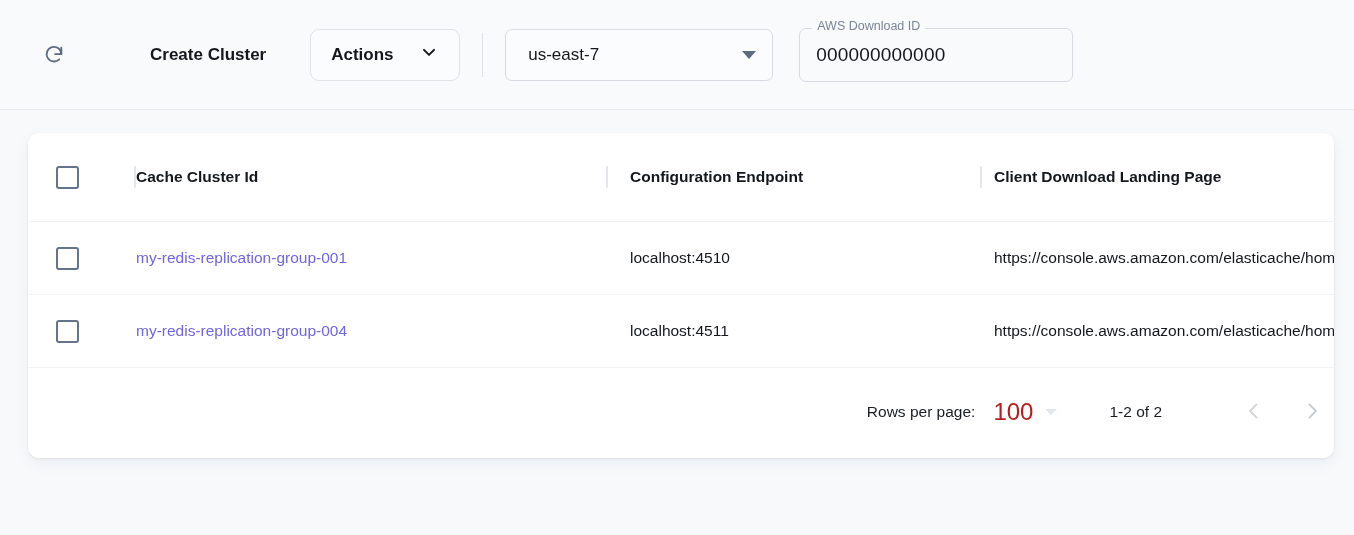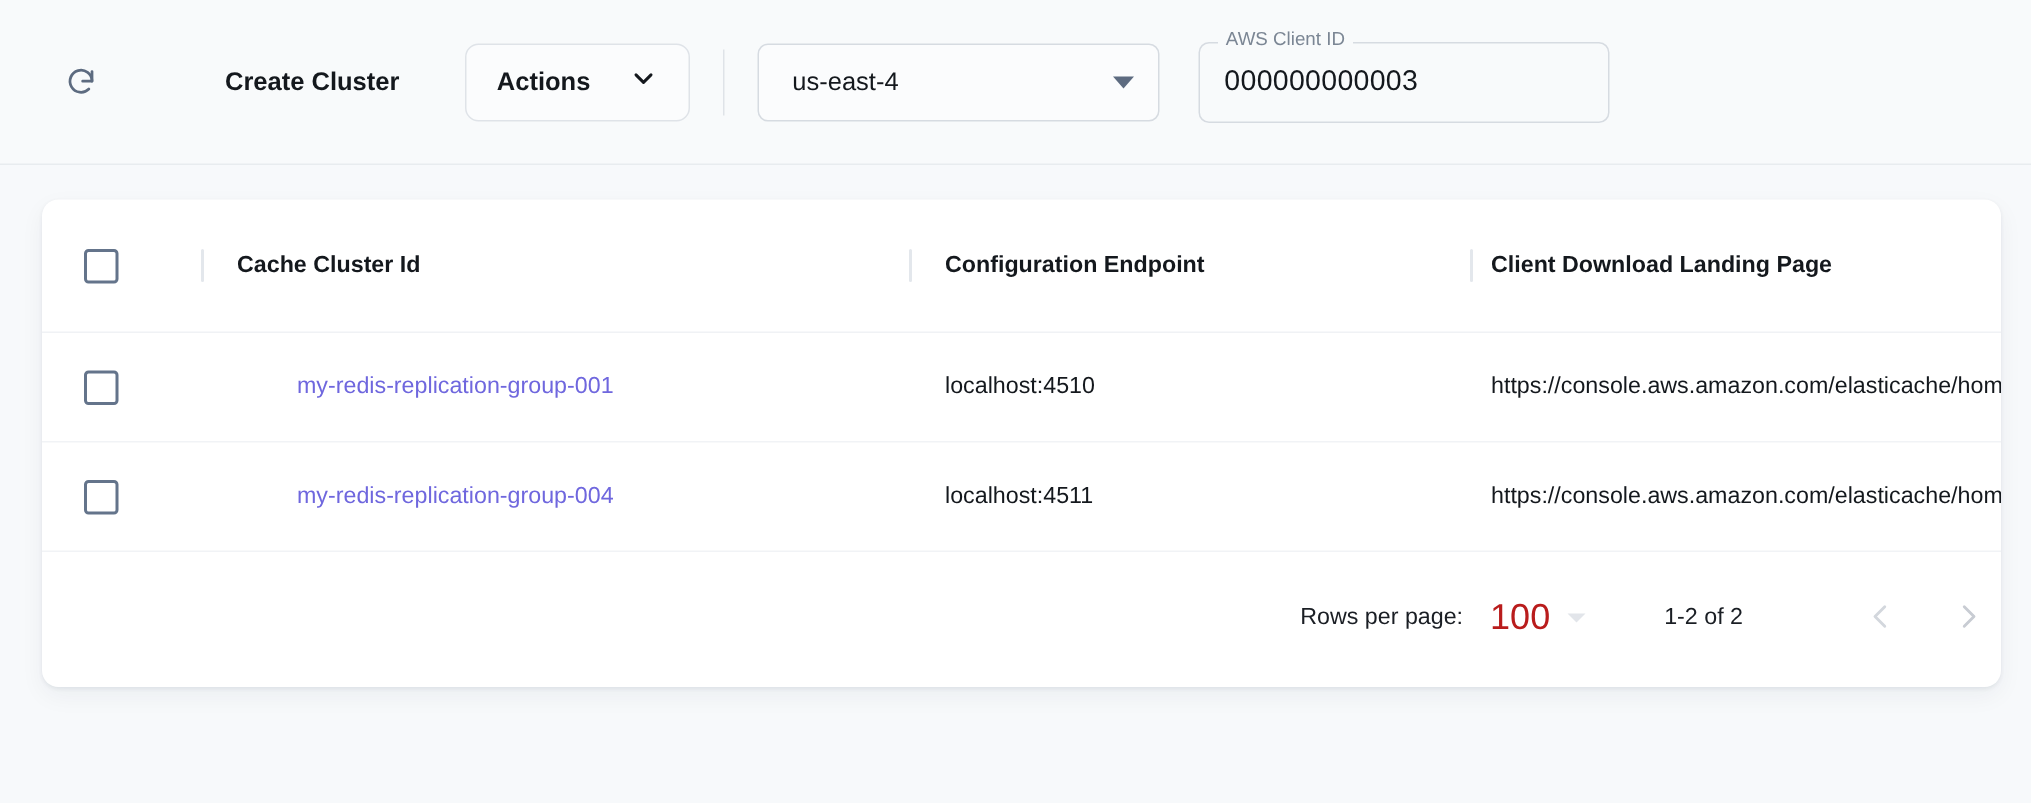--- a/index.html
+++ b/index.html
@@ -174,42 +174,41 @@
 
   .col-sep {
     width: 2px;
     height: 22px;
     background: #e3e7ec;
     flex: 0 0 2px;
     border-radius: 1px;
     cursor: col-resize;
   }
 
-  .cell-name  { flex: 0 0 470px; padding-left: 22px; }
+  .cell-name  { flex: 0 0 470px; }
   .cell-endpt { flex: 0 0 372px; padding-left: 22px; }
   .cell-url   { flex: 1 1 auto;  padding-left: 12px; overflow: hidden; white-space: nowrap; }
 
   .th-text {
     font-size: 15.5px;
     font-weight: 700;
     color: #14181d;
     white-space: nowrap;
   }
   .td-text {
     font-size: 15.5px;
     color: #14181d;
     white-space: nowrap;
   }
   .td-link {
     font-size: 15.5px;
     color: #6f67de;
     text-decoration: none;
     cursor: pointer;
     white-space: nowrap;
-    margin-left: 40px;
   }
   .td-url {
     font-size: 15.5px;
     color: #14181d;
     white-space: nowrap;
   }
 
   
   .pager {
     height: 88px;
@@ -278,27 +277,27 @@
     <span>
       <svg width="20" height="20" viewBox="0 0 24 24" fill="none" stroke="#14181d" stroke-width="2.4" stroke-linecap="round" stroke-linejoin="round">
         <polyline points="6 9.5 12 15.5 18 9.5"></polyline>
       </svg>
     </span>
   </button>
 
   <div class="hdr-divider"></div>
 
   <div class="region-select">
-    <span>us-east-4</span>
+    <span>us-east-7</span>
     <span class="caret-down"></span>
   </div>
 
   <div class="account-field">
-    <span class="account-legend">AWS Client ID</span>
-    <span class="account-value">000000000003</span>
+    <span class="account-legend">AWS Download ID</span>
+    <span class="account-value">000000000000</span>
   </div>
 
 </div>
 
 <div class="card">
 
   <div class="thead">
     <div class="cell-check">
       <div class="cbox"></div>
     </div>

